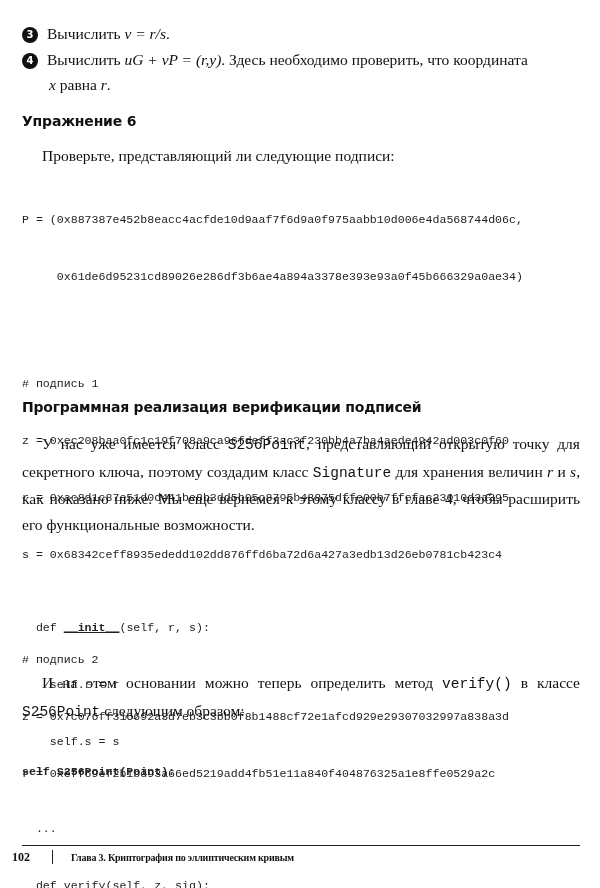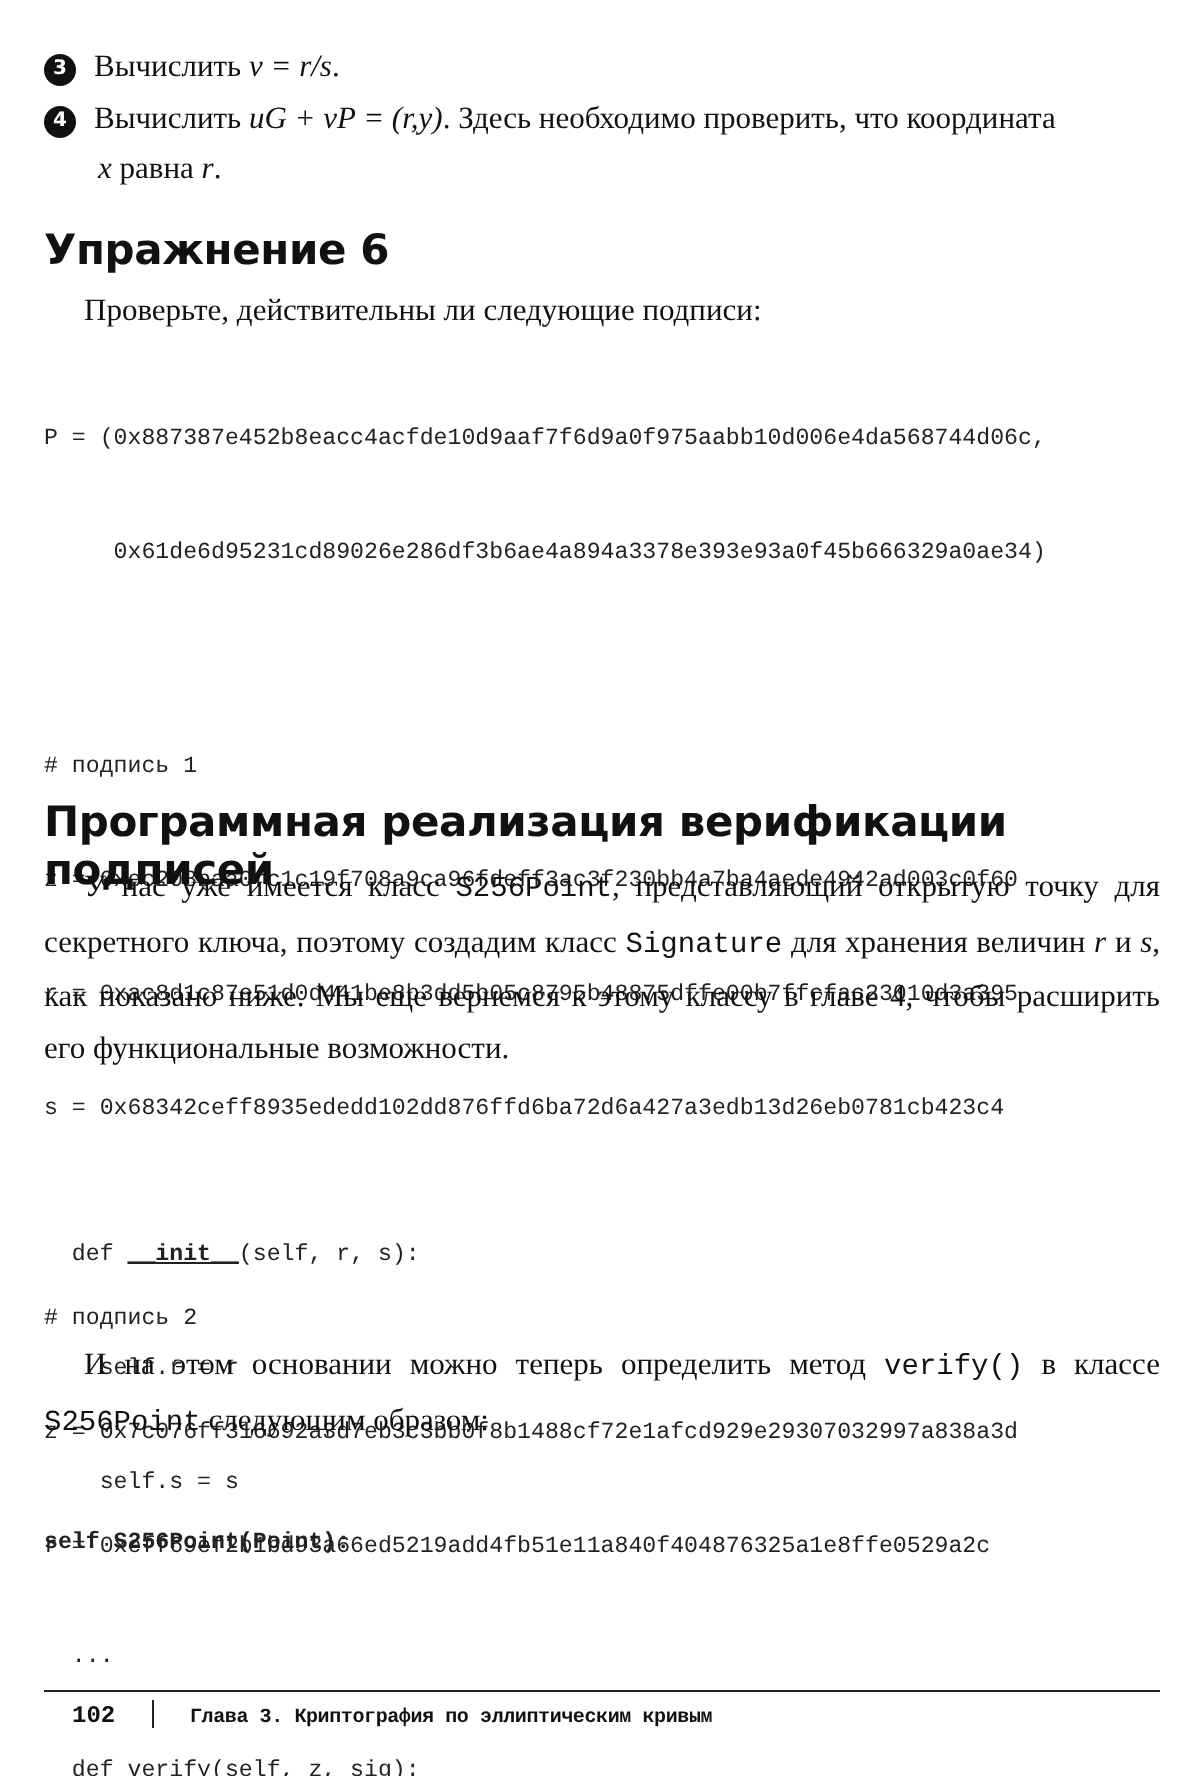--- a/index.html
+++ b/index.html
@@ -9,55 +9,55 @@
 
     .step { position: absolute; left: 22px; font-size: 15.5px; line-height: 25px; }
     .step .num { display: inline-block; width: 16px; height: 16px; border-radius: 50%;
       background: #111; color: #fff; font-family: "DejaVu Sans", sans-serif; font-size: 10px;
       font-weight: bold; text-align: center; line-height: 16px; vertical-align: 1px; margin-right: 9px; }
     .step .txt { display: inline; }
     .step .cont { padding-left: 27px; }
     i { font-style: italic; }
 
     .h2 { position: absolute; left: 22px; font-family: "DejaVu Sans", sans-serif; font-weight: bold;
-      font-size: 21px; letter-spacing: -0.2px; }
+      font-size: 14px; letter-spacing: -0.2px; }
 
     .para { position: absolute; left: 22px; width: 558px; font-size: 15.5px; line-height: 25.5px;
       font-family: "Liberation Serif", serif; text-align: justify; }
     .para .indent { display: inline-block; width: 20px; }
     .code-inline { font-family: "Liberation Mono", monospace; font-size: 14.5px; }
 
     .code { position: absolute; left: 22px; font-family: "Liberation Mono", monospace;
       font-size: 11.6px; line-height: 19px; white-space: pre; color: #222; }
     .code .b { font-weight: bold; }
     .code .line { height: 19px; position: relative; }
 
     .footer-rule { position: absolute; left: 22px; top: 845px; width: 558px; height: 1px; background: #222; }
-    .footer { position: absolute; left: 36px; top: 850px; font-family: Liberation Mono, monospace; font-size: 11px; }
+    .footer { position: absolute; left: 12px; top: 850px; font-family: Liberation Serif, serif; font-size: 11px; }
     .footer .pg { font-weight: bold; font-size: 12px; display: inline-block; width: 40px; }
     .footer .sep { display: inline-block; width: 1px; height: 14px; background: #222; vertical-align: -3px; margin-right: 18px; }
     .footer .chap { font-weight: bold; font-size: 10px; letter-spacing: -0.2px; }
   </style>
 </head>
 <body>
 
 <div class="page">
 
   <div class="step serif" style="top:21px;">
     <span class="num">3</span><span class="txt"><span>Вычислить </span><i>v = r/s</i><span>.</span></span>
   </div>
 
   <div class="step serif" style="top:47px; width:560px;">
     <span class="num">4</span><span class="txt"><span>Вычислить </span><i>uG + vP = (r,y)</i><span>. Здесь необходимо проверить, что координата</span></span>
     <div class="cont"><i>x</i><span> равна </span><i>r</i><span>.</span></div>
   </div>
 
   <div class="h2" style="top:113px;">Упражнение 6</div>
 
-  <div class="para" style="top:143px; left:42px;">Проверьте, действительны ли следующие подписи:</div>
+  <div class="para" style="top:143px; left:42px;">Проверьте, представляющий ли следующие подписи:</div>
 
   <div class="code" style="top:172px;">
     <div class="line">P = (0x887387e452b8eacc4acfde10d9aaf7f6d9a0f975aabb10d006e4da568744d06c,</div>
     <div class="line">     0x61de6d95231cd89026e286df3b6ae4a894a3378e393e93a0f45b666329a0ae34)</div>
     <div class="line" style="height:12px;"></div>
     <div class="line"># подпись 1</div>
     <div class="line">z = 0xec208baa0fc1c19f708a9ca96fdeff3ac3f230bb4a7ba4aede4942ad003c0f60</div>
     <div class="line">r = 0xac8d1c87e51d0d441be8b3dd5b05c8795b48875dffe00b7ffcfac23010d3a395</div>
     <div class="line">s = 0x68342ceff8935ededd102dd876ffd6ba72d6a427a3edb13d26eb0781cb423c4</div>
     <div class="line" style="height:10px;"></div>

